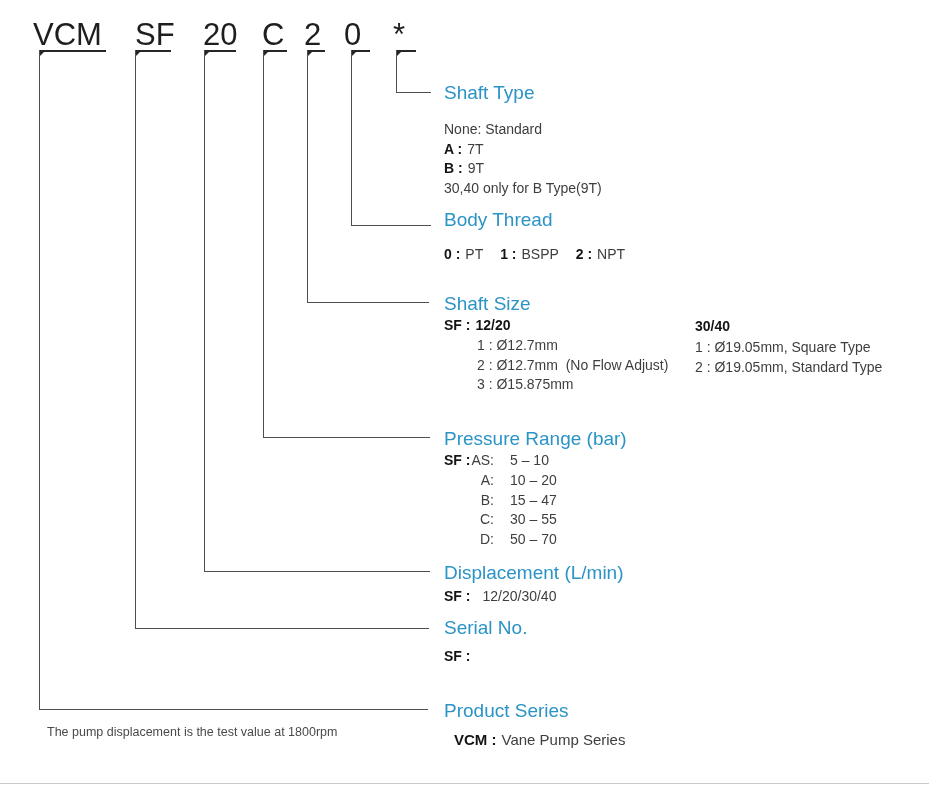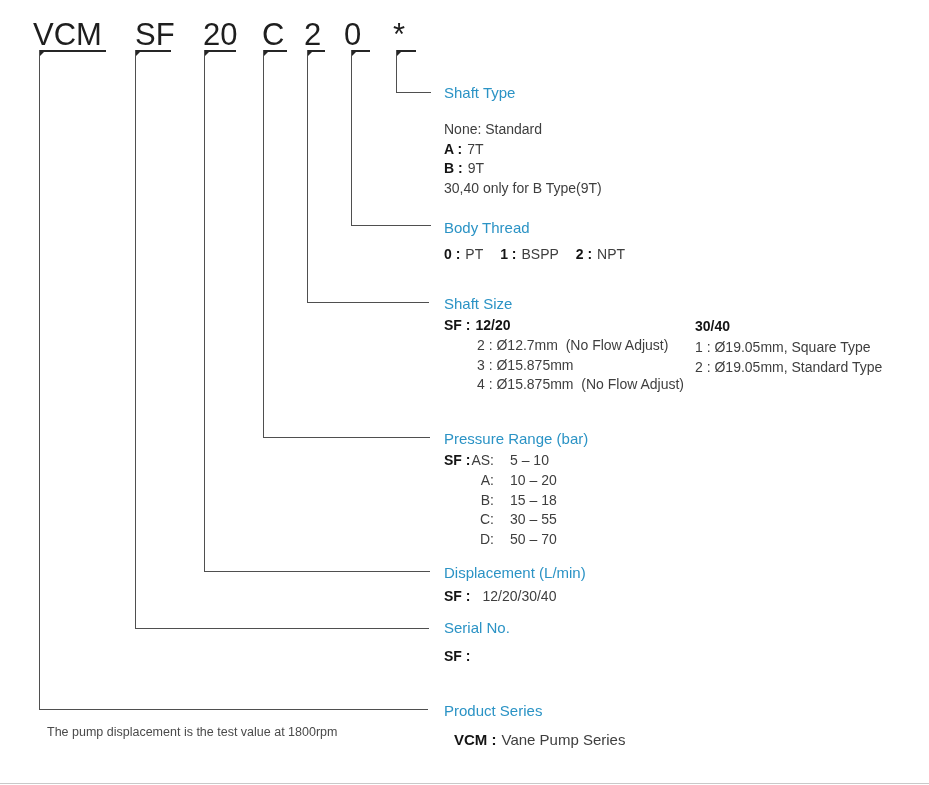--- a/index.html
+++ b/index.html
@@ -5,21 +5,21 @@
   html,body{margin:0;padding:0;background:#ffffff;}
   .canvas{
     position:relative;width:929px;height:785px;background:#ffffff;overflow:hidden;
     font-family:"Liberation Sans","DejaVu Sans",sans-serif;
   }
   .code-seg{position:absolute;top:19px;font-size:31px;line-height:31px;color:#1e1e1e;white-space:nowrap;}
   .v-line{position:absolute;width:1px;background:#4f4f4f;}
   .h-line{position:absolute;height:1px;background:#4f4f4f;}
   .top-h{position:absolute;height:1.5px;background:#262626;}
   .corner{position:absolute;width:0;height:0;border-top:7px solid #262626;border-right:7px solid transparent;}
-  .sec-title{position:absolute;left:444px;font-size:15px;line-height:15px;color:#2b93c5;white-space:nowrap;}
+  .sec-title{position:absolute;left:444px;font-size:19px;line-height:15px;color:#2b93c5;white-space:nowrap;}
   .txt{position:absolute;font-size:14px;line-height:19.6px;color:#3e3e3e;white-space:nowrap;}
   .b{font-weight:700;color:#141414;}
   .val{margin-left:5px;text-align:right;}
   .bt-group{margin-right:13px;}
   .pr-key{display:inline-block;width:26px;text-align:right;margin-right:16px;}
   .footnote{position:absolute;left:47px;top:725px;font-size:12.5px;line-height:15px;color:#4a4a4a;white-space:nowrap;}
   .bottom-rule{position:absolute;left:0;top:783px;width:929px;height:1px;background:#c9c9c9;}
   .product-row{font-size:15px;line-height:19px;}
 </style>
 </head>
@@ -67,48 +67,48 @@
   <div class="h-line" style="left:39px;top:709px;width:389px"></div>
 
   <div class="sec-title" style="top:85px">Shaft Type</div>
   <div class="txt" style="left:444px;top:120px">
     <div>None: Standard</div>
     <div><span class="b">A :</span><span class="val">7T</span></div>
     <div><span class="b">B :</span><span class="val">9T</span></div>
     <div>30,40 only for B Type(9T)</div>
   </div>
 
-  <div class="sec-title" style="top:220px">Body Thread</div>
+  <div class="sec-title" style="top:212px">Body Thread</div>
   <div class="txt" style="left:444px;top:245px">
     <span class="bt-group"><span class="b">0 :</span><span class="val">PT</span></span>
     <span class="bt-group"><span class="b">1 :</span><span class="val">BSPP</span></span>
     <span><span class="b">2 :</span><span class="val">NPT</span></span>
   </div>
 
   <div class="sec-title" style="top:296px">Shaft Size</div>
   <div class="txt" style="left:444px;top:316px">
     <span class="b">SF :</span><span class="b val">12/20</span>
   </div>
   <div class="txt" style="left:477px;top:336px">
+    <div>1 : Ø12.7mm</div>
     <div>2 : Ø12.7mm&nbsp; (No Flow Adjust)</div>
     <div>3 : Ø15.875mm</div>
-    <div>4 : Ø15.875mm&nbsp; (No Flow Adjust)</div>
   </div>
   <div class="txt b" style="left:695px;top:317px">30/40</div>
   <div class="txt" style="left:695px;top:337px;line-height:20px">
     <div>1 : Ø19.05mm, Square Type</div>
     <div>2 : Ø19.05mm, Standard Type</div>
   </div>
 
   <div class="sec-title" style="top:431px">Pressure Range (bar)</div>
   <div class="txt b" style="left:444px;top:451px">SF :</div>
   <div class="txt" style="left:468px;top:451px;line-height:19.8px">
     <div><span class="pr-key">AS:</span><span>5 – 10</span></div>
     <div><span class="pr-key">A:</span><span>10 – 20</span></div>
-    <div><span class="pr-key">B:</span><span>15 – 18</span></div>
+    <div><span class="pr-key">B:</span><span>15 – 47</span></div>
     <div><span class="pr-key">C:</span><span>30 – 55</span></div>
     <div><span class="pr-key">D:</span><span>50 – 70</span></div>
   </div>
 
   <div class="sec-title" style="top:565px">Displacement (L/min)</div>
   <div class="txt" style="left:444px;top:587px">
     <span class="b">SF :</span><span class="val" style="margin-left:12px">12/20/30/40</span>
   </div>
 
   <div class="sec-title" style="top:620px">Serial No.</div>

